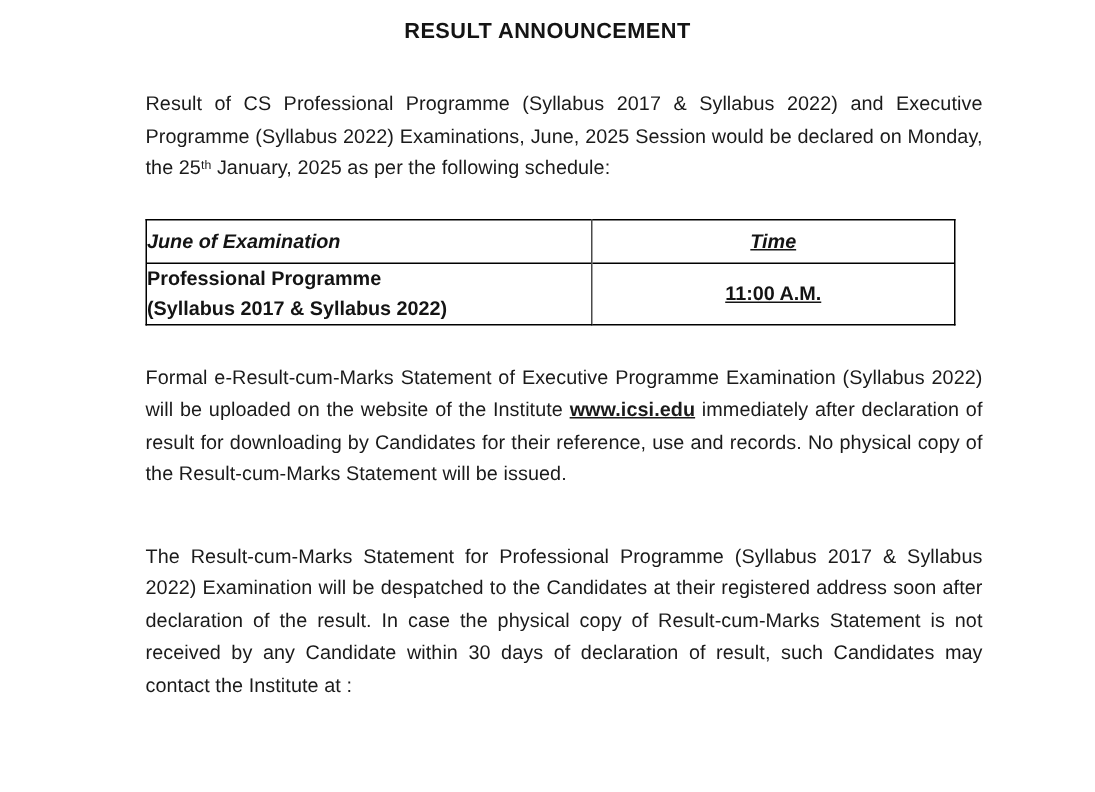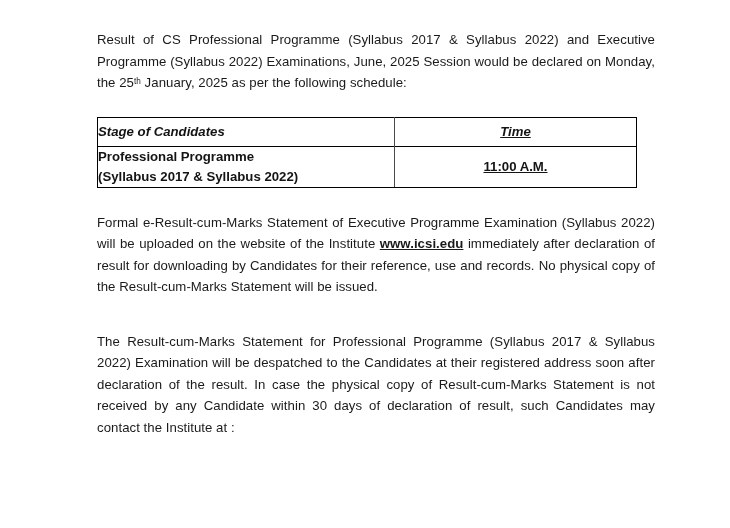--- a/index.html
+++ b/index.html
@@ -123,34 +123,35 @@
   }
 
   .after-table { margin-top: 24px; }
   .para + .para { margin-top: 33px; }
 </style>
 </head>
 <body>
 
 <div class="page">
 
+  <h1 class="doc-title">RESULT ANNOUNCEMENT</h1>
 
   <div class="content">
     <p class="para intro"><span>Result of CS Professional Programme (Syllabus 2017 &amp; Syllabus 2022) and Executive Programme (Syllabus 2022) Examinations, June, 2025 Session would be declared on </span><span class="b">Monday, the 25</span><sup class="ordinal">th</sup><span class="b"> January, 2025</span><span> as per the following schedule:</span></p>
   </div>
 
   <div class="sched-wrap">
     <table class="schedule">
       <colgroup>
         <col class="col-stage">
         <col class="col-time">
       </colgroup>
       <tbody>
         <tr>
-          <td class="cell-stage head">Stage of Candidates</td>
+          <td class="cell-stage head">June of Examination</td>
           <td class="cell-time head">Time</td>
         </tr>
         <tr>
           <td class="cell-stage">
             <div>Professional Programme</div>
             <div>(Syllabus 2017 &amp; Syllabus 2022)</div>
           </td>
           <td class="cell-time">11:00 A.M.</td>
         </tr>
       </tbody>

